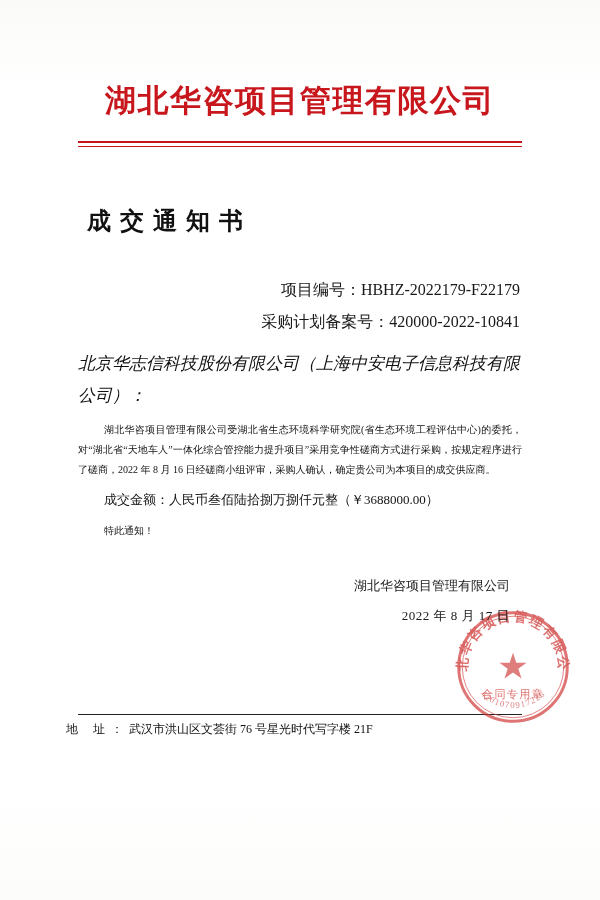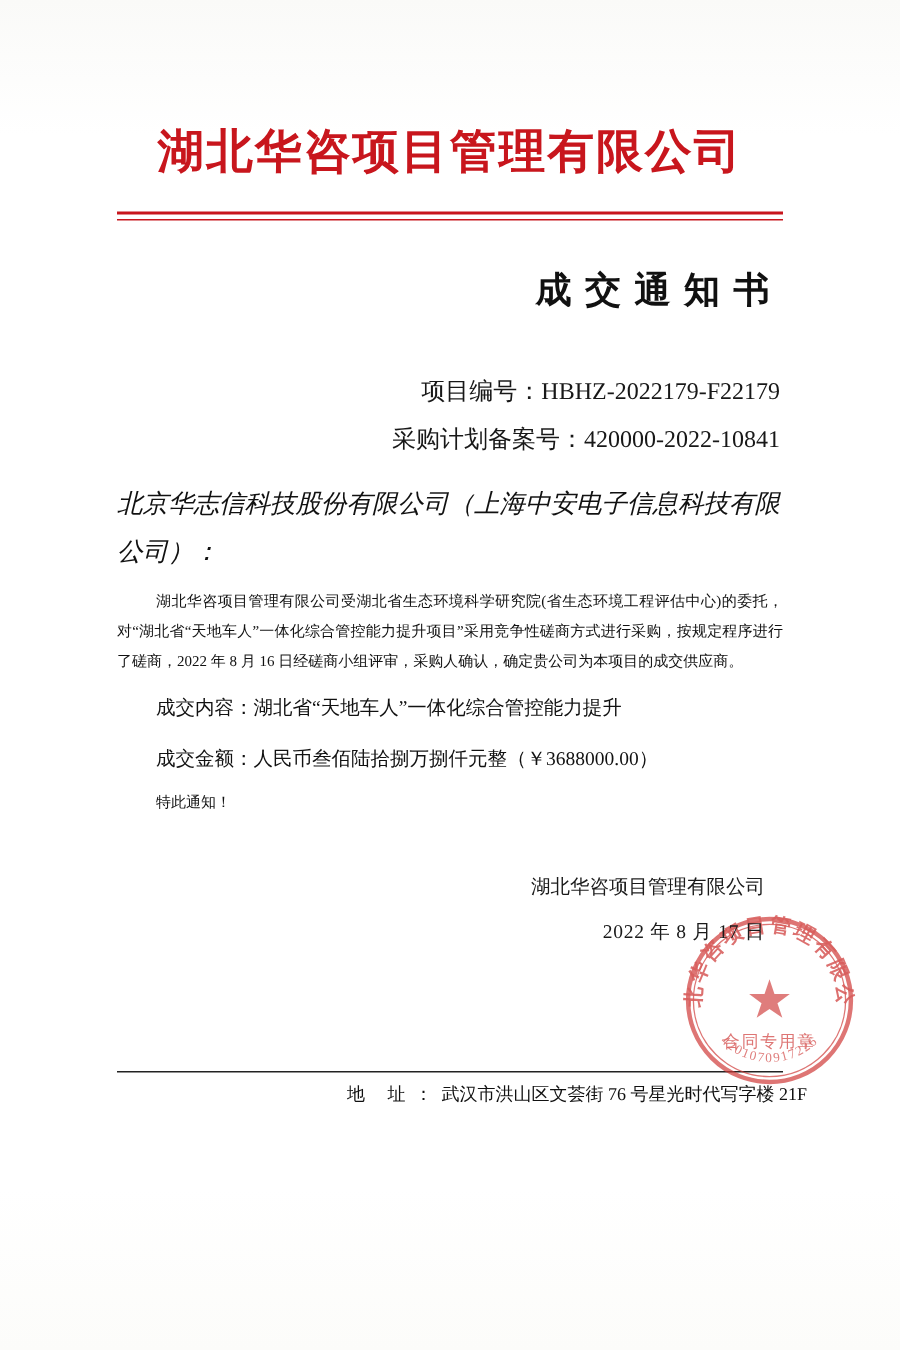--- a/index.html
+++ b/index.html
@@ -56,25 +56,25 @@
     height: 2px;
     background: #c8161d;
     width: 444px;
   }
   .rule.thin {
     height: 1px;
     margin-top: 3px;
   }
   
   .doc-title {
-    text-align: right;
+    text-align: left;
     font-size: 24px;
     font-weight: bold;
     letter-spacing: 9px;
-    margin-top: 30px;
+    margin-top: 58px;
     color: #111;
     text-indent: 9px;
   }
   
   .refs {
     margin-top: 37px;
     font-size: 16px;
     text-align: right;
     line-height: 2.0;
     padding-right: 2px;
@@ -133,27 +133,26 @@
   .footer-rule {
     position: absolute;
     left: 78px;
     top: 714px;
     width: 444px;
     height: 1px;
     background: #222;
   }
   .footer {
     position: absolute;
-    left: 78px;
+    left: 66px;
     top: 718px;
     width: 460px;
     font-size: 12px;
     line-height: 1.85;
     color: #111;
-    text-align: right;
   }
   .footer-line {
     white-space: nowrap;
   }
   .spacer-lbl {
     letter-spacing: 6px;
   }
 </style>
 </head>
 <body>
@@ -173,21 +172,20 @@
 
     <div class="refs">
       <div class="ref-line">项目编号：HBHZ-2022179-F22179</div>
       <div class="ref-line">采购计划备案号：420000-2022-10841</div>
     </div>
 
     <div class="addressee">北京华志信科技股份有限公司（上海中安电子信息科技有限公司）：</div>
 
     <div class="para">湖北华咨项目管理有限公司受湖北省生态环境科学研究院(省生态环境工程评估中心)的委托，对“湖北省“天地车人”一体化综合管控能力提升项目”采用竞争性磋商方式进行采购，按规定程序进行了磋商，2022 年 8 月 16 日经磋商小组评审，采购人确认，确定贵公司为本项目的成交供应商。</div>
 
-    <div class="kv">成交内容：湖北省“天地车人”一体化综合管控能力提升</div>
     <div class="kv">成交金额：人民币叁佰陆拾捌万捌仟元整（￥3688000.00）</div>
 
 
     <div class="para">特此通知！</div>
 
     <div class="sign-block">
       <div>湖北华咨项目管理有限公司</div>
       <div class="sign-date">2022 年 8 月 17 日</div>
     </div>
   </div>

